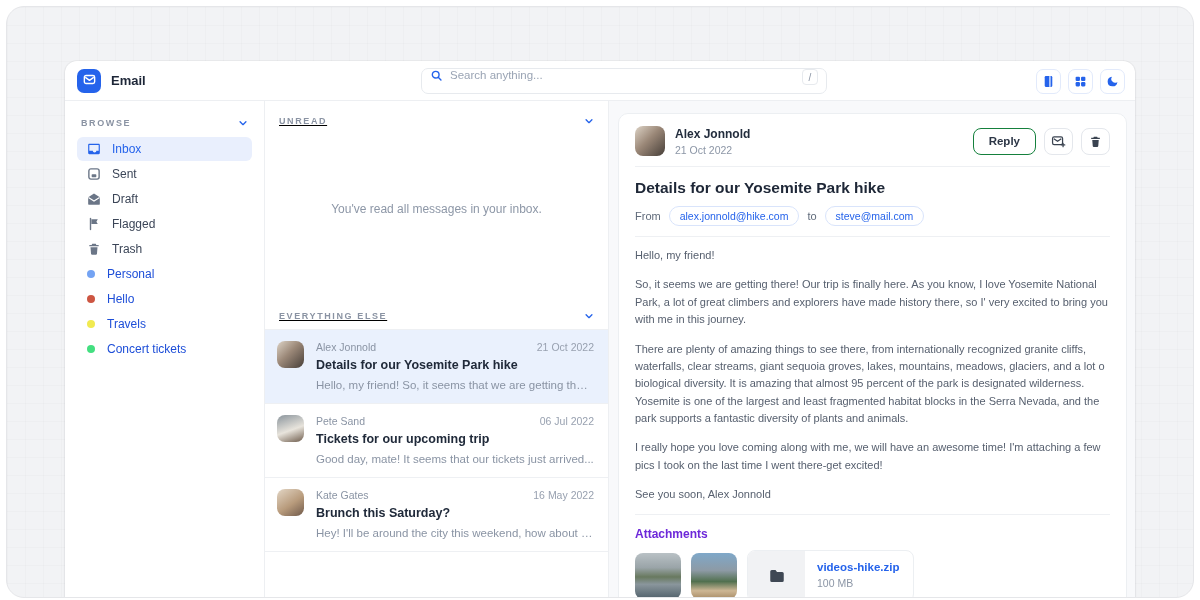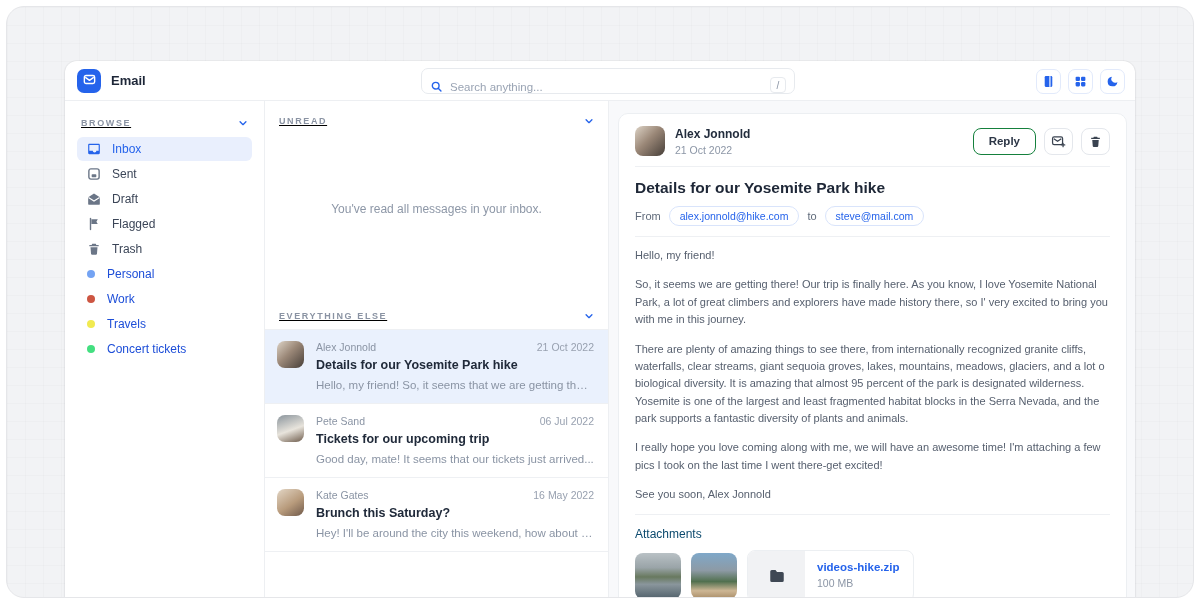--- a/index.html
+++ b/index.html
@@ -13,37 +13,37 @@
   .app { position:absolute; left:58px; right:58px; top:54px; bottom:-14px;
     background:#fff; border-radius:12px;
     box-shadow:0 1px 3px rgba(16,24,40,.07), 0 0 0 1px rgba(16,24,40,.035);
     display:flex; flex-direction:column; }
   
   .topbar { height:40px; flex:0 0 40px; border-bottom:1px solid #edeff2;
     display:flex; align-items:center; padding:0 12px; position:relative; }
   .logo { width:24px; height:24px; border-radius:7px; background:#2563eb;
     display:flex; align-items:center; justify-content:center; margin-right:10px; }
   .app-title { font-size:13px; font-weight:bold; color:#1d2637; }
-  .search { position:absolute; left:356px; top:7px; width:374px; height:26px;
+  .search { position:absolute; left:356px; top:7px; width:406px; height:26px;
     border:1px solid #e7eaee; border-radius:7px; background:#fff;
-    display:flex; align-items:flex-end; padding:0 8px; gap:7px; }
+    display:flex; align-items:flex-start; padding:0 8px; gap:7px; }
   .search input { border:none; outline:none; flex:1; font-size:11.5px; color:#3c4657;
     font-family:"Liberation Sans", sans-serif; background:transparent; }
   .search input::placeholder { color:#9aa4b4; }
   .kbd { width:16px; height:16px; border:1px solid #e7eaee; border-radius:4px;
     font-size:10px; color:#8b95a5; display:flex; align-items:center; justify-content:center; }
   .top-actions { position:absolute; right:10px; top:8px; display:flex; gap:7px; }
   .icon-btn-sm { width:25px; height:25px; border:1px solid #e2eafb; border-radius:7px;
     background:#fff; display:flex; align-items:center; justify-content:center; cursor:pointer; }
   
   .main { flex:1; display:flex; min-height:0; }
   
   .sidebar { width:200px; flex:0 0 200px; border-right:1px solid #edeff2; padding:2px 12px; }
   .section-head { display:flex; justify-content:space-between; align-items:center;
-    padding:15px 4px 8px 4px;text-decoration:underline; }
+    padding:15px 4px 8px 4px; }
   .section-label { font-size:9px; font-weight:bold; letter-spacing:1.6px; color:#8a93a3; }
   .nav-item { display:flex; align-items:center; gap:11px; height:24px; padding:0 10px;
     border-radius:6px; margin:1px 0; font-size:12px; color:#3b4557; cursor:pointer; }
   .nav-item .nicon { color:#6b7687; display:flex; }
   .nav-item.active { background:#e9effd; color:#2563eb; }
   .nav-item.active .nicon { color:#2563eb; }
   .tags-head { margin-top:22px; }
   .tag-item { display:flex; align-items:center; gap:12px; height:24px; padding:0 10px;
     margin:1px 0; font-size:12px; color:#1d4ed8; cursor:pointer; }
   .dot { width:8px; height:8px; border-radius:50%; flex:0 0 8px; }
@@ -87,21 +87,21 @@
     background:#fff; display:flex; align-items:center; justify-content:center;
     color:#3a4350; cursor:pointer; }
   .div { border:none; border-top:1px solid #eef0f3; margin:10px 0; }
   .dc-subject { font-size:15.5px; font-weight:bold; color:#1e2737; margin:12px 0 9px 0; }
   .fromto { display:flex; align-items:center; gap:8px; margin-bottom:4px; }
   .ft-label { font-size:11px; color:#5f6a7a; }
   .pill { border:1px solid #d9e4fb; border-radius:999px; padding:3px 10px;
     color:#2563eb; font-size:10.5px; background:#fff; cursor:pointer; }
   .dc-body p { font-size:11px; line-height:1.58; color:#57606f; margin:0 0 12px 0; }
   .dc-body p:last-child { margin-bottom:2px; }
-  .att-label { font-size:12px; font-weight:normal; color:#0c4a6e; margin:12px 0 9px 0; }
+  .att-label { font-size:12px; font-weight:bold; color:#6d28d9; margin:12px 0 9px 0; }
   .att-row { display:flex; gap:10px; align-items:center; }
   .thumb { width:46px; height:46px; border-radius:8px; cursor:pointer; }
   .thumb-1 { background:linear-gradient(180deg,#b9c1c5 0%,#9aa4a8 32%,#68795f 52%,#8a969c 68%,#50606a 100%); }
   .thumb-2 { background:linear-gradient(180deg,#7fa8c9 0%,#8d9aa5 38%,#51704f 62%,#cdb694 82%,#a78b66 100%); }
   .file-card { display:flex; height:52px; border:1px solid #eceff2; border-radius:8px;
     overflow:hidden; background:#fff; cursor:pointer; }
   .file-icon-box { width:57px; background:#f1f2f4; display:flex; align-items:center; justify-content:center; }
   .file-meta { padding:10px 14px 0 12px; }
   .file-name { font-size:11.5px; font-weight:bold; color:#2563eb; }
   .file-size { font-size:10.5px; color:#8c96a6; margin-top:4px; }
@@ -219,21 +219,21 @@
           <span>Trash</span>
         </div>
 
 
         <div class="tag-item">
           <span class="dot" style="background: rgb(116, 163, 243);"></span>
           <span>Personal</span>
         </div>
         <div class="tag-item">
           <span class="dot" style="background: rgb(205, 86, 66);"></span>
-          <span>Work</span>
+          <span>Hello</span>
         </div>
         <div class="tag-item">
           <span class="dot" style="background: rgb(241, 234, 81);"></span>
           <span>Travels</span>
         </div>
         <div class="tag-item">
           <span class="dot" style="background: rgb(67, 223, 128);"></span>
           <span>Concert tickets</span>
         </div>
       </div>

